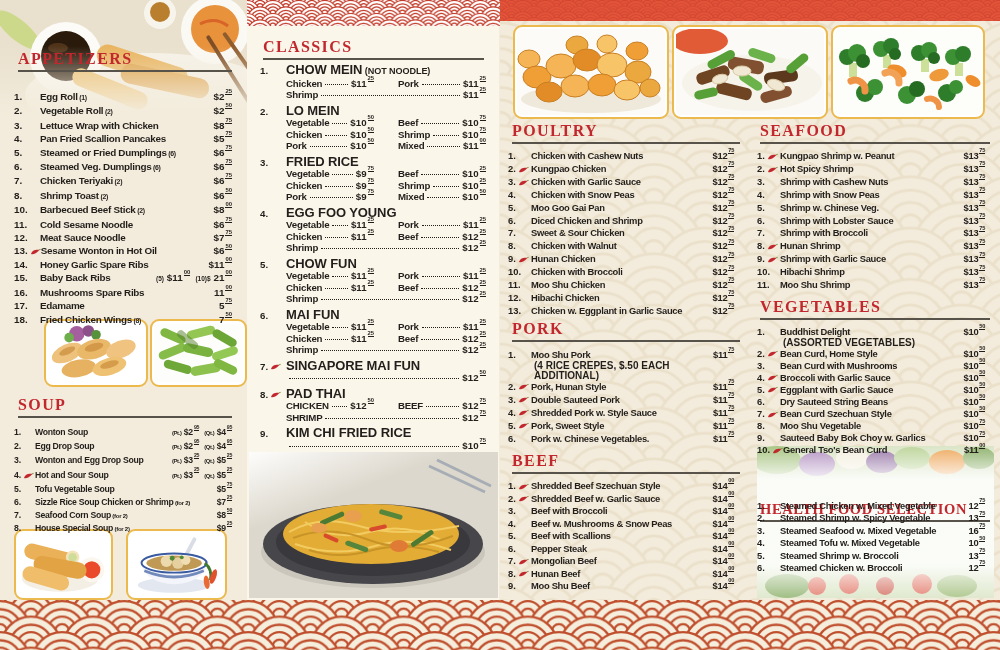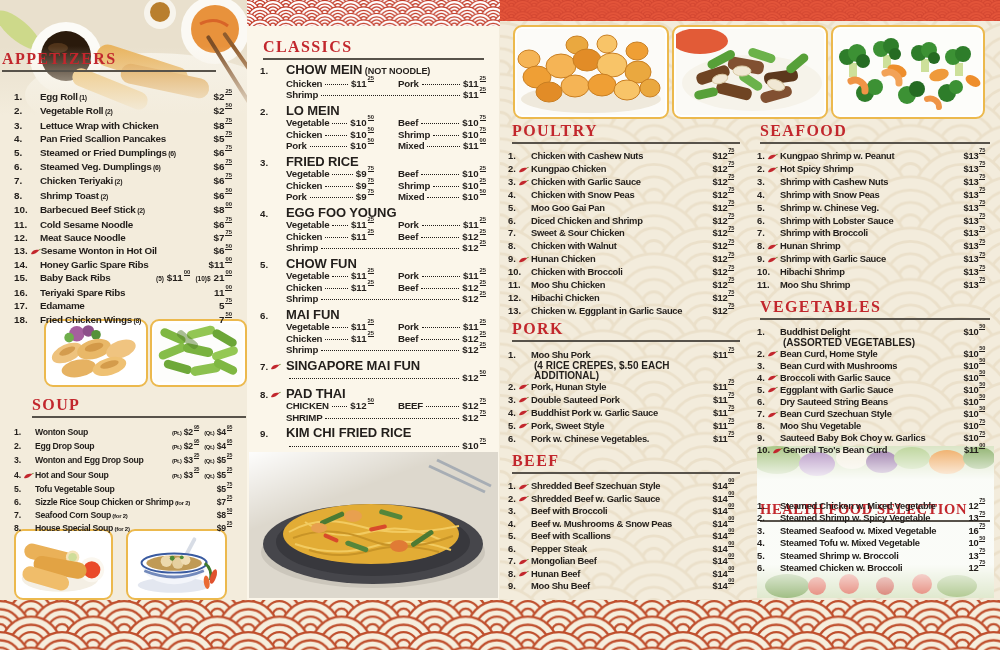--- a/index.html
+++ b/index.html
@@ -427,21 +427,21 @@
         <linearGradient id="fadeV" x1="0" y1="0" x2="0" y2="1">
     <stop offset="0" stop-color="#ffffff" stop-opacity=".25"></stop>
     <stop offset="0.22" stop-color="#ffffff" stop-opacity=".9"></stop>
     <stop offset="0.78" stop-color="#ffffff" stop-opacity=".9"></stop>
     <stop offset="1" stop-color="#ffffff" stop-opacity=".35"></stop>
         </linearGradient>
       </defs>
   <rect width="237" height="152" fill="url(#fadeV)"></rect>
 </svg></div>
 
-<div class="sec-title" style="left:2px;top:50px;width:214px">APPETIZERS</div>
+<div class="sec-title" style="left:18px;top:50px;width:214px">APPETIZERS</div>
 <div class="items" style="left:14px;top:90px;width:218px;font-size:9.9px;line-height:13.4px">
     <div class="mi">
       <span class="num">1.</span>
       <span class="nm">Egg Roll<span class="note"> (1)</span></span>
       <span class="prs"><span class="pv">$2<sup>25</sup></span></span>
     </div>
     <div class="mi">
       <span class="num">2.</span>
       <span class="nm">Vegetable Roll<span class="note"> (2)</span></span>
       <span class="prs"><span class="pv">$2<sup>50</sup></span></span>
@@ -504,36 +504,36 @@
       <span class="nm">Honey Garlic Spare Ribs</span>
       <span class="prs"><span class="pv">$11<sup>00</sup></span></span>
     </div>
     <div class="mi">
       <span class="num">15.</span>
       <span class="nm">Baby Back Ribs</span>
       <span class="prs"><span class="plb">(5) </span><span class="pv">$11<sup>00</sup></span><span class="plb">(10)$ </span><span class="pv">21<sup>00</sup></span></span>
     </div>
     <div class="mi">
       <span class="num">16.</span>
-      <span class="nm">Teriyaki Spare Ribs</span>
+      <span class="nm">Mushrooms Spare Ribs</span>
       <span class="prs"><span class="pv">11<sup>00</sup></span></span>
     </div>
     <div class="mi">
       <span class="num">17.</span>
       <span class="nm">Edamame</span>
       <span class="prs"><span class="pv">5<sup>75</sup></span></span>
     </div>
     <div class="mi">
       <span class="num">18.</span>
       <span class="nm">Fried Chicken Wings<span class="note"> (8)</span></span>
       <span class="prs"><span class="pv">7<sup>50</sup></span></span>
     </div>
   </div>
 
-<div class="sec-title" style="left:32px;top:396px;width:214px">SOUP</div>
+<div class="sec-title" style="left:18px;top:396px;width:214px">SOUP</div>
 <div class="items soup" style="left:14px;top:426px;width:218px;font-size:8.7px;line-height:13.2px;letter-spacing:-0.3px">
     <div class="mi">
       <span class="num">1.</span>
       <span class="nm">Wonton Soup</span>
       <span class="prs"><span class="plb">(Pt.) </span><span class="pv">$2<sup>95</sup></span><span class="plb">(Qt.) </span><span class="pv">$4<sup>95</sup></span></span>
     </div>
     <div class="mi">
       <span class="num">2.</span>
       <span class="nm">Egg Drop Soup</span>
       <span class="prs"><span class="plb">(Pt.) </span><span class="pv">$2<sup>95</sup></span><span class="plb">(Qt.) </span><span class="pv">$4<sup>95</sup></span></span>
@@ -954,21 +954,21 @@
             <path d="M13.2 2.6 q2 -1.4 2.4 -0.3" stroke="#6a8c2f" stroke-width="1.2" fill="none"></path>
           </svg></span></span>
       <span class="nm">Double Sauteed Pork</span>
       <span class="prs"><span class="pv">$11<sup>75</sup></span></span>
     </div>
     <div class="mi">
       <span class="num">4.<span class="chili"><svg viewBox="0 0 16 10" width="11" height="7">
             <path d="M1.5 8.5 C3 4,6 2,14 2.5 C9 8.5,4 9.5,1.5 8.5 Z" fill="#c2272d"></path>
             <path d="M13.2 2.6 q2 -1.4 2.4 -0.3" stroke="#6a8c2f" stroke-width="1.2" fill="none"></path>
           </svg></span></span>
-      <span class="nm">Buddhist Pork w. Garlic Sauce</span>
+      <span class="nm">Shredded Pork w. Style Sauce</span>
       <span class="prs"><span class="pv">$11<sup>75</sup></span></span>
     </div>
     <div class="mi">
       <span class="num">5.<span class="chili"><svg viewBox="0 0 16 10" width="11" height="7">
             <path d="M1.5 8.5 C3 4,6 2,14 2.5 C9 8.5,4 9.5,1.5 8.5 Z" fill="#c2272d"></path>
             <path d="M13.2 2.6 q2 -1.4 2.4 -0.3" stroke="#6a8c2f" stroke-width="1.2" fill="none"></path>
           </svg></span></span>
       <span class="nm">Pork, Sweet Style</span>
       <span class="prs"><span class="pv">$11<sup>75</sup></span></span>
     </div>

